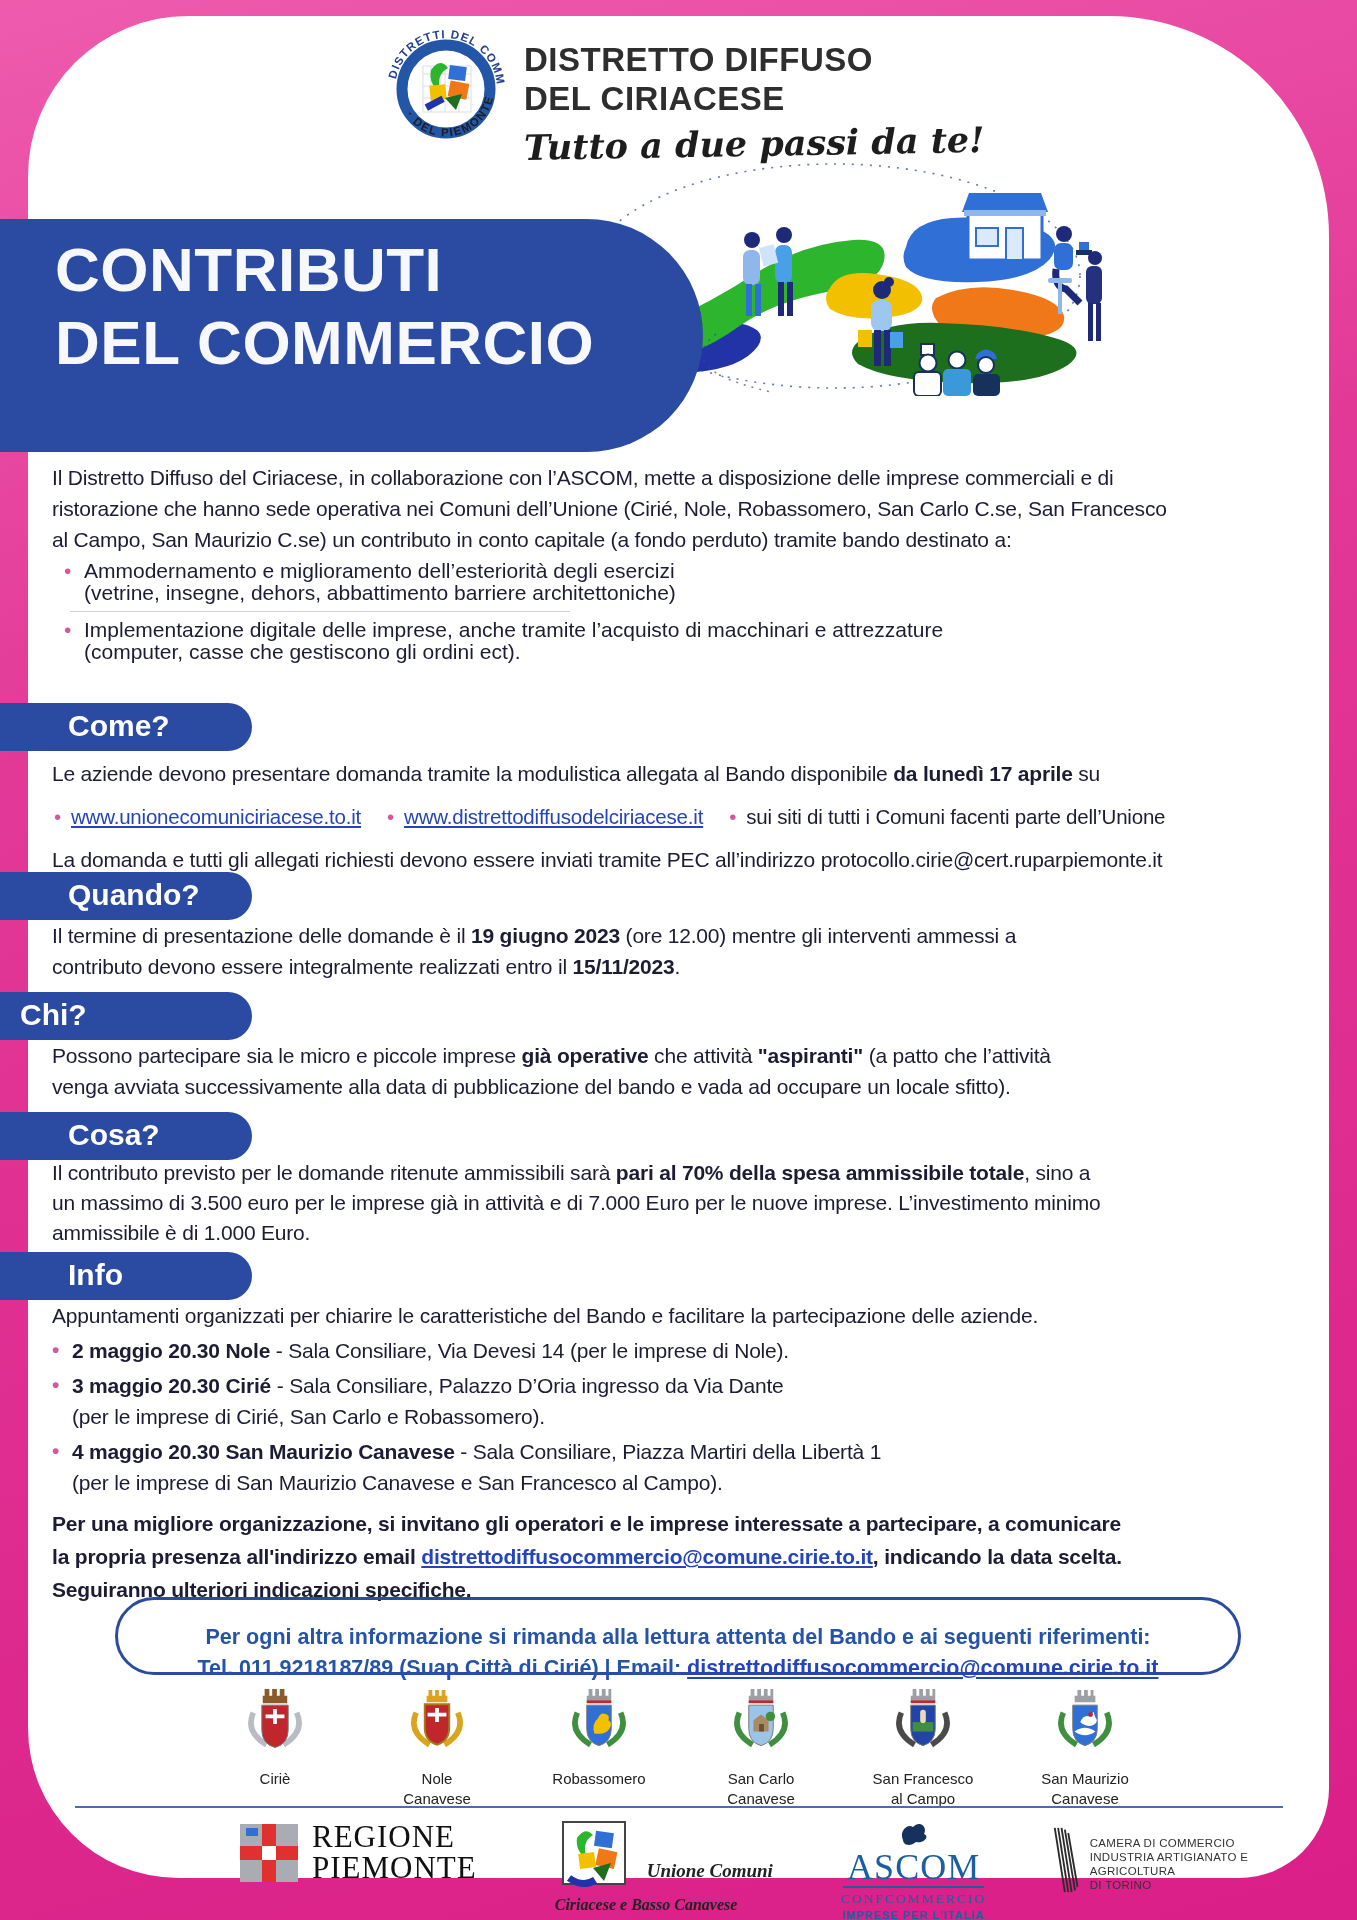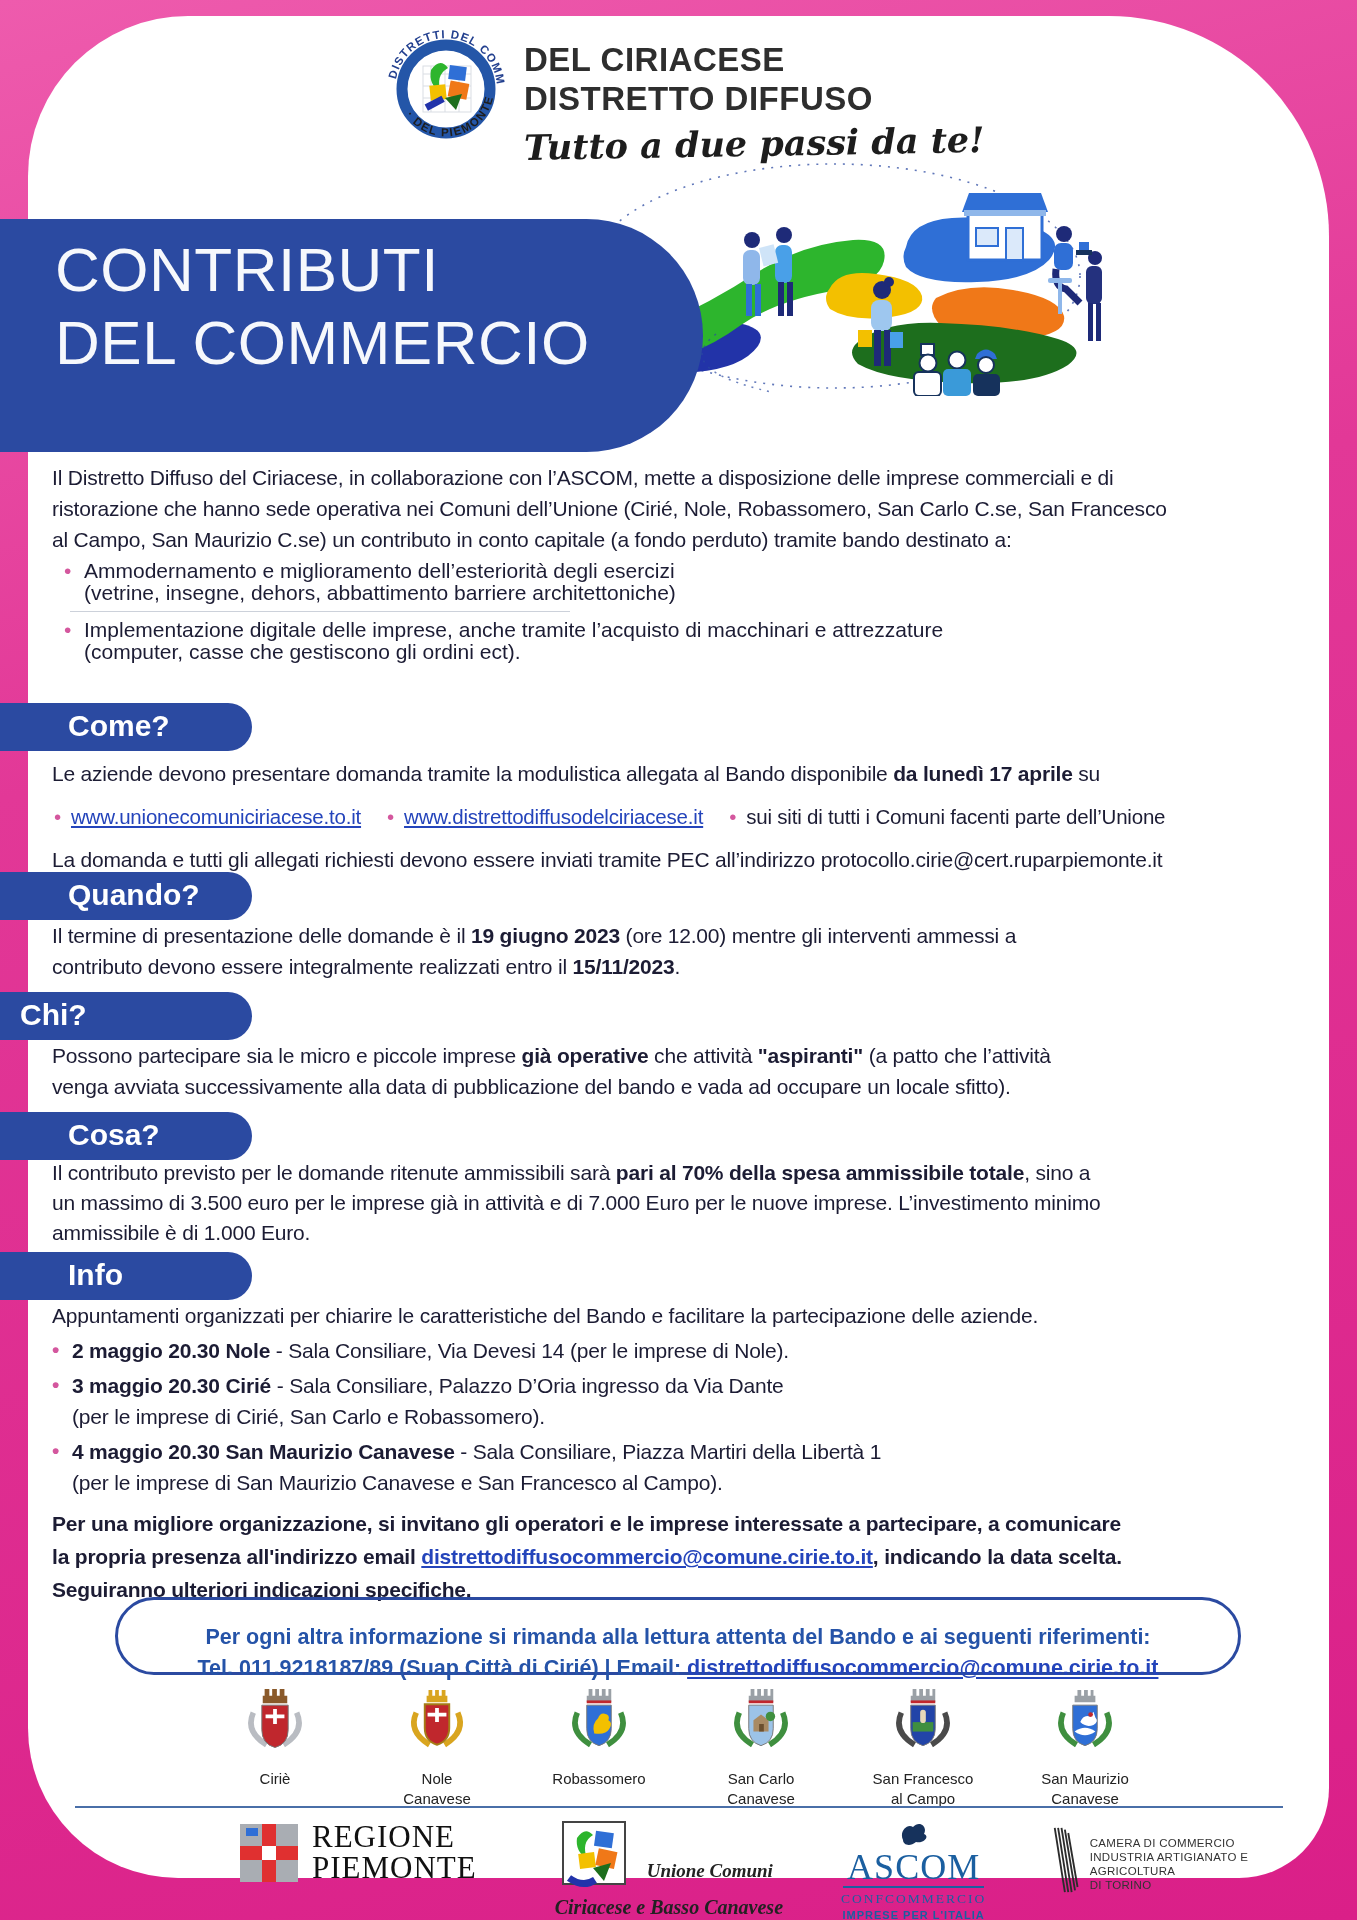--- a/index.html
+++ b/index.html
@@ -10,21 +10,21 @@
          border-radius:160px 220px 90px 150px;}
   
   .district-logo{position:absolute;left:383px;top:26px;width:126px;height:126px;}
   .brand{position:absolute;left:524px;top:40px;}
   .brand-l{font-size:33px;font-weight:bold;color:#2e2e2e;line-height:39px;letter-spacing:.5px;}
   .tagline{margin-top:9px;font-family:"DejaVu Serif",serif;font-style:italic;font-weight:bold;
            font-size:35px;color:#1d1d1d;transform:rotate(-1deg);transform-origin:left;}
   
   .title-band{position:absolute;left:0;top:219px;width:703px;height:233px;background:#2b4aa1;
               border-radius:0 120px 120px 0;padding:14px 0 0 55px;box-sizing:border-box;}
-  .title-band div{font-size:62px;line-height:73px;font-weight:normal;color:#f6f8fc;letter-spacing:.5px;}
+  .title-band div{font-size:62px;line-height:73px;font-weight:bold;color:#f6f8fc;letter-spacing:.5px;}
   
   .illu{position:absolute;left:576px;top:134px;width:540px;height:262px;}
   
   .txt{position:absolute;left:52px;width:1268px;font-size:21px;line-height:31px;letter-spacing:-.2px;}
   .txt b{font-weight:bold;}
   .richtext a{color:#2444bb;text-decoration:underline;}
   .pill{position:absolute;left:0;width:252px;height:48px;background:#2b4aa1;border-radius:0 26px 26px 0;
         color:#fff;font-size:30px;font-weight:bold;line-height:46px;padding-left:68px;box-sizing:border-box;}
   .blist{position:absolute;left:62px;width:1240px;font-size:21px;line-height:22px;}
   .b-item{position:relative;padding-left:22px;}
@@ -47,21 +47,21 @@
   .crest-cap{font-size:15px;line-height:18px;color:#222;margin-top:2px;}
   .divider{position:absolute;left:75px;top:1806px;width:1208px;border-top:2.5px solid #4a6fa8;}
   
   .partners{position:absolute;left:238px;top:1820px;width:1060px;display:flex;align-items:flex-start;}
   .regione{display:flex;align-items:center;}
   .regione-txt{font-family:"Liberation Serif",serif;font-size:31px;line-height:31px;color:#111;
                margin-left:10px;letter-spacing:1px;}
   .unione{margin-left:78px;width:260px;position:relative;}
   .unione-script{font-family:Liberation Serif, serif;font-style:italic;font-weight:bold;}
   .unione-s1{position:absolute;left:92px;top:40px;font-size:19px;color:#222;}
-  .unione-s2{position:absolute;left:0px;top:76px;font-size:20px;color:#222;white-space:nowrap;}
+  .unione-s2{position:absolute;left:0px;top:76px;font-size:16px;color:#222;white-space:nowrap;}
   .ascom{margin-left:62px;width:180px;text-align:center;color:#1b5fa0;}
   .ascom-name{font-family:"Liberation Serif",serif;font-size:36px;line-height:34px;letter-spacing:1px;
               border-bottom:2px solid #1b5fa0;display:inline-block;padding:0 4px 2px;}
   .ascom-sub{font-family:"Liberation Serif",serif;font-size:13.5px;letter-spacing:2px;margin-top:3px;}
   .ascom-sub2{font-size:11px;font-weight:bold;letter-spacing:1px;margin-top:2px;}
   .camera{margin-left:58px;display:flex;align-items:flex-start;justify-content:space-between;}
   .camera-txt{font-size:11.5px;line-height:14px;color:#333;margin-left:8px;margin-top:16px;letter-spacing:.3px;}
 </style>
 </head>
 <body>
@@ -94,22 +94,22 @@
     </defs>
     <text font-size="11.5" font-weight="bold" fill="#23408f" letter-spacing="1.2">
       <textPath href="#arcTop" startOffset="6%">DISTRETTI DEL COMMERCIO</textPath>
     </text>
     <text font-size="11.5" font-weight="bold" fill="#1d1d1d" letter-spacing="1.5">
       <textPath href="#arcBot" startOffset="14%">· DEL PIEMONTE ·</textPath>
     </text>
   </svg>
 
   <div class="brand">
+    <div class="brand-l">DISTRETTO DIFFUSO</div>
     <div class="brand-l">DEL CIRIACESE</div>
-    <div class="brand-l">DISTRETTO DIFFUSO</div>
     <div class="tagline">Tutto a due passi da te!</div>
   </div>
 
   <svg class="illu" viewBox="0 0 540 262">
     <ellipse cx="258" cy="142" rx="246" ry="112" fill="none" stroke="#2b4aa1" stroke-width="1.6" stroke-dasharray="2 7" opacity=".75"></ellipse>
     <path d="M58 228 q-26 -18 6 -31 q42 -17 98 -8 q31 6 20 23 q-16 22 -62 26 q-42 3 -62 -10z" fill="#2233a8"></path>
     <path d="M76 221 q-20 -17 8 -30 q52 -23 96 -52 q46 -29 97 -33 q36 -2 31 21 q-5 22 -46 29 q-61 10 -97 35 q-26 19 -51 28 q-26 8 -38 2z" fill="#2db52d"></path>
     <path d="M330 113 q5 -26 46 -29 q56 -4 87 11 q26 12 10 31 q-18 20 -72 22 q-56 2 -71 -15 q-5 -10 0 -20z" fill="#2f6fd6"></path>
     <path d="M254 154 q10 -19 46 -14 q41 5 46 22 q3 16 -31 21 q-41 5 -61 -8 q-8 -11 0 -21z" fill="#f3c000"></path>
     <path d="M360 164 q31 -16 77 -8 q46 8 51 26 q3 18 -36 22 q-51 5 -87 -12 q-15 -16 -5 -28z" fill="#f07818"></path>

